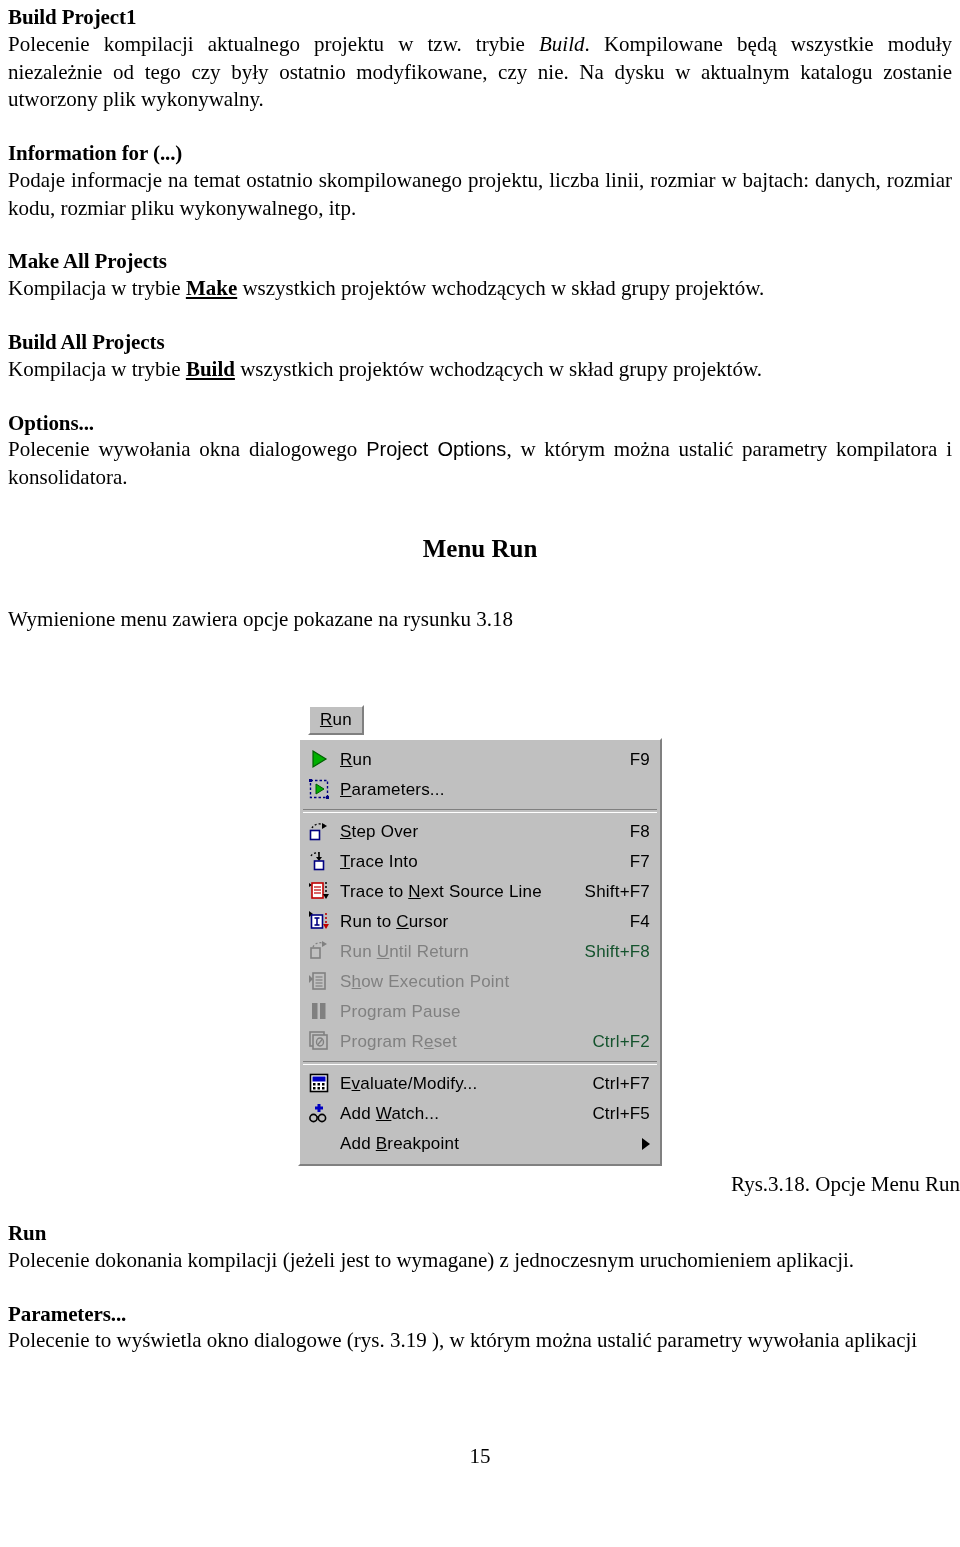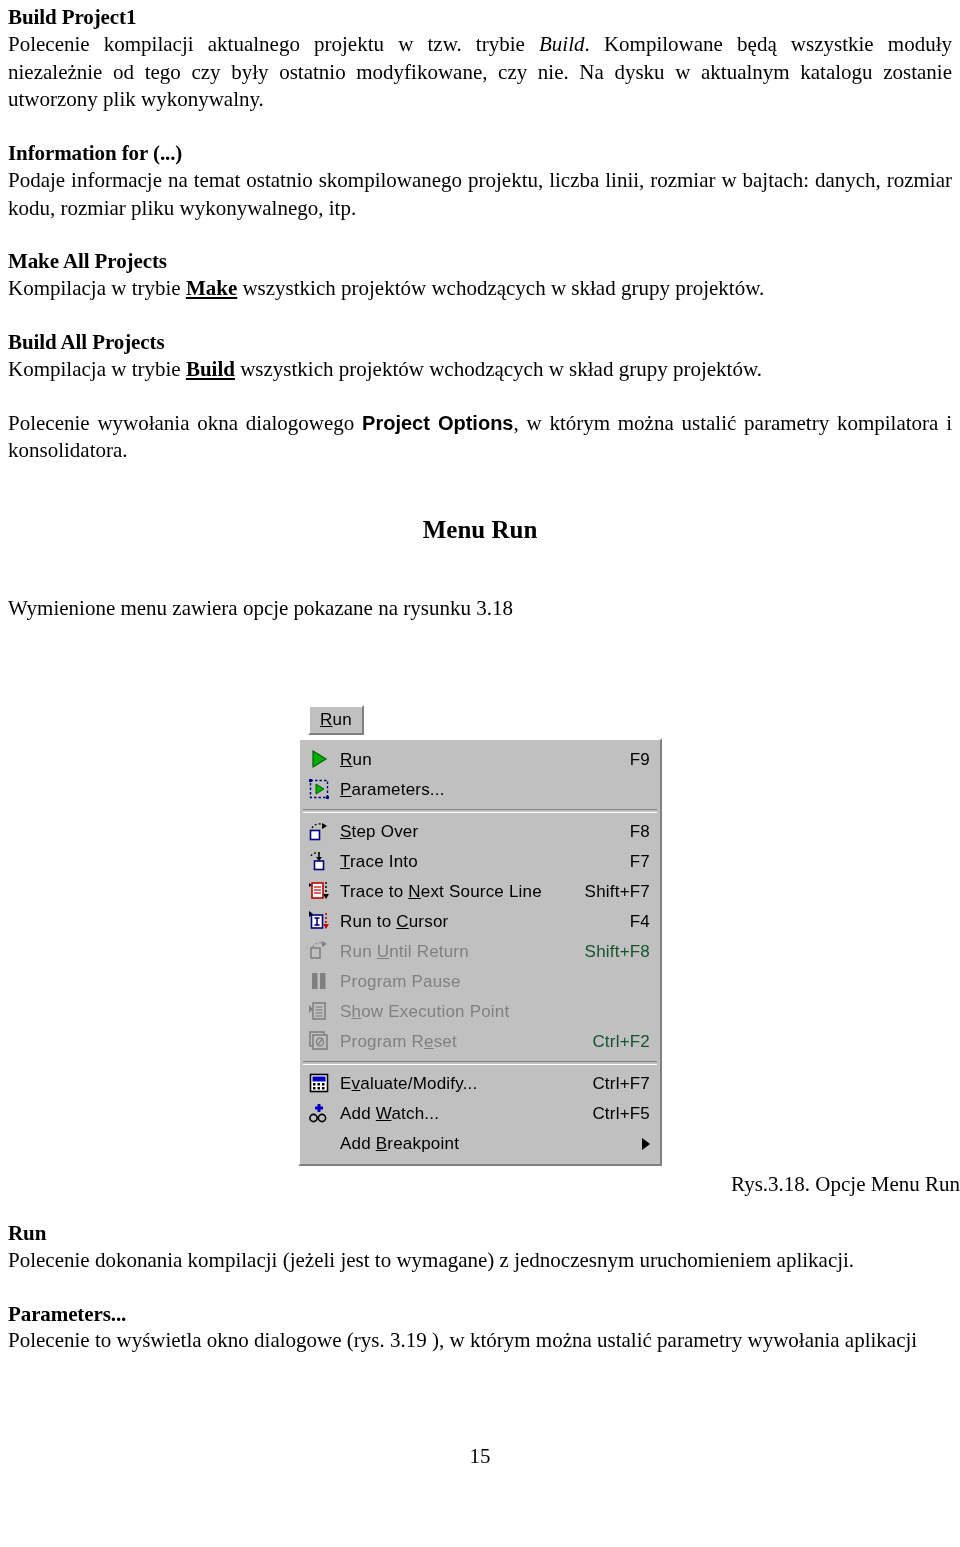--- a/index.html
+++ b/index.html
@@ -44,29 +44,29 @@
     text-justify: inter-word;
   }
   p.body-text.no-justify { text-align: left; }
   .gap-md { height: 26px; }
   .gap-lg { height: 34px; }
 
   .it { font-style: italic; }
   .bd { font-weight: bold; text-decoration: underline; }
   .bd-sans {
     font-family: "Liberation Sans", "DejaVu Sans", sans-serif;
-    font-weight: bold;
+    font-weight: normal;
     font-size: 20px;
   }
 
   h2.center-head {
     font-size: 25px;
     font-weight: bold;
     text-align: center;
-    margin: 16px;
+    margin: 8px;
     line-height: 1.2;
   }
 
   
   .figure {
     position: absolute;
     left: 0;
     top: 705px;
     width: 960px;
   }
@@ -200,20 +200,21 @@
 
     <div class="gap-md"></div>
 
     <h3 class="sec-head">Build All Projects</h3>
     <p class="body-text no-justify">
       <span>Kompilacja w trybie </span><span class="bd">Build</span><span> wszystkich projektów wchodzących w skład grupy projektów.</span>
     </p>
 
     <div class="gap-md"></div>
 
+    <h3 class="sec-head">Options...</h3>
     <p class="body-text">
       <span>Polecenie wywołania okna dialogowego </span><span class="bd-sans">Project Options</span><span>, w którym można ustalić parametry kompilatora i konsolidatora.</span>
     </p>
 
     <div class="gap-lg"></div>
 
     <h2 class="center-head">Menu Run</h2>
 
     <div class="gap-lg"></div>
 
@@ -321,40 +322,40 @@
               <rect x="3" y="8" width="9" height="10" fill="#c0c0c0" stroke="#808080" stroke-width="1.6"></rect>
             </svg>
           </span>
           <span class="mi-label"><span>Run </span><span class="u">U</span><span>ntil Return</span></span>
           <span class="mi-short">Shift+F8</span>
         </div>
 
         <div class="menu-item disabled">
           <span class="mi-icon">
             <svg width="22" height="22" viewBox="0 0 22 22">
-              <rect x="4" y="3" width="5.5" height="16" fill="#808080"></rect>
-              <rect x="12" y="3" width="5.5" height="16" fill="#808080"></rect>
-            </svg>
-          </span>
-          <span class="mi-label"><span>Program Pause</span></span>
-          <span class="mi-short"></span>
-        </div>
-
-        <div class="menu-item disabled">
-          <span class="mi-icon">
-            <svg width="22" height="22" viewBox="0 0 22 22">
               <polygon points="1,5 1,13 5,9" fill="#808080"></polygon>
               <rect x="5" y="3" width="12" height="16" fill="#c0c0c0" stroke="#808080" stroke-width="1.6"></rect>
               <line x1="7.5" y1="7" x2="14.5" y2="7" stroke="#808080" stroke-width="1.2"></line>
               <line x1="7.5" y1="10" x2="14.5" y2="10" stroke="#808080" stroke-width="1.2"></line>
               <line x1="7.5" y1="13" x2="14.5" y2="13" stroke="#808080" stroke-width="1.2"></line>
               <line x1="7.5" y1="16" x2="14.5" y2="16" stroke="#808080" stroke-width="1.2"></line>
             </svg>
           </span>
           <span class="mi-label"><span>S</span><span class="u">h</span><span>ow Execution Point</span></span>
+          <span class="mi-short"></span>
+        </div>
+
+        <div class="menu-item disabled">
+          <span class="mi-icon">
+            <svg width="22" height="22" viewBox="0 0 22 22">
+              <rect x="4" y="3" width="5.5" height="16" fill="#808080"></rect>
+              <rect x="12" y="3" width="5.5" height="16" fill="#808080"></rect>
+            </svg>
+          </span>
+          <span class="mi-label"><span>Program Pause</span></span>
           <span class="mi-short"></span>
         </div>
 
         <div class="menu-item disabled">
           <span class="mi-icon">
             <svg width="22" height="22" viewBox="0 0 22 22">
               <rect x="2" y="2" width="14" height="14" fill="#c0c0c0" stroke="#808080" stroke-width="1.6"></rect>
               <rect x="5" y="5" width="14" height="14" fill="#c0c0c0" stroke="#808080" stroke-width="1.6"></rect>
               <ellipse cx="12" cy="12" rx="3.5" ry="4" fill="none" stroke="#808080" stroke-width="1.4"></ellipse>
               <line x1="9.5" y1="15" x2="14.5" y2="9" stroke="#808080" stroke-width="1.3"></line>

